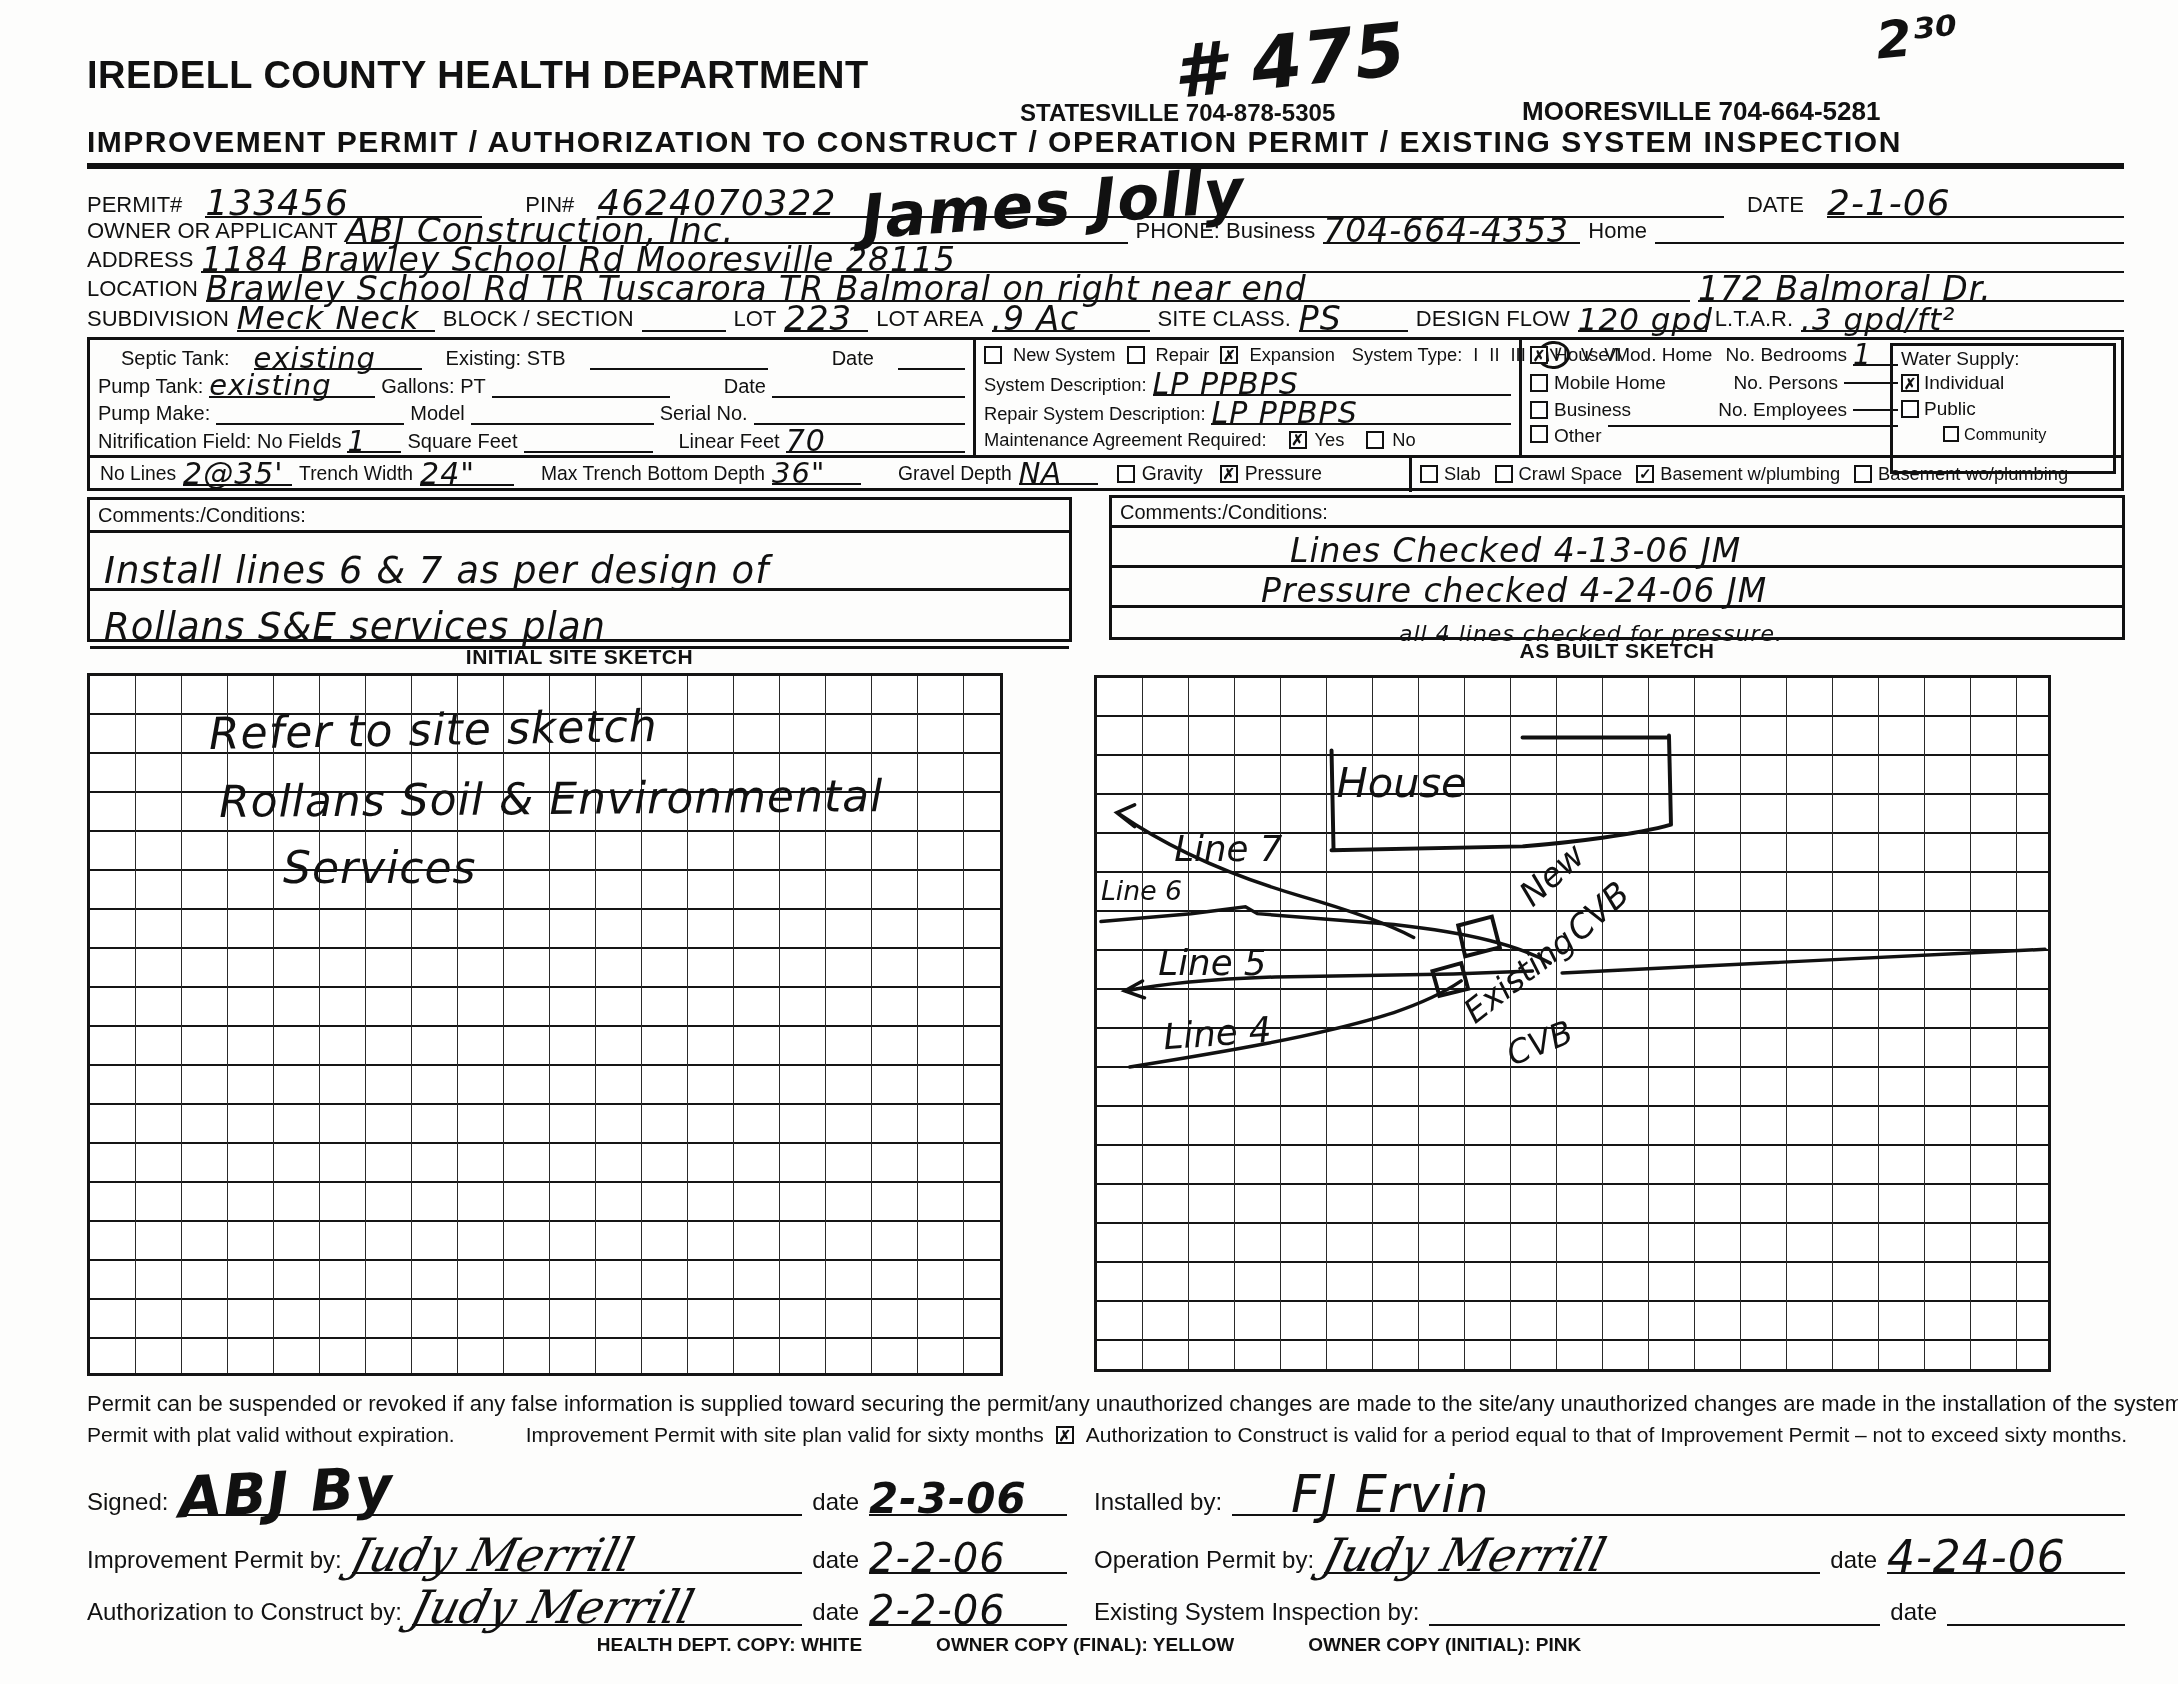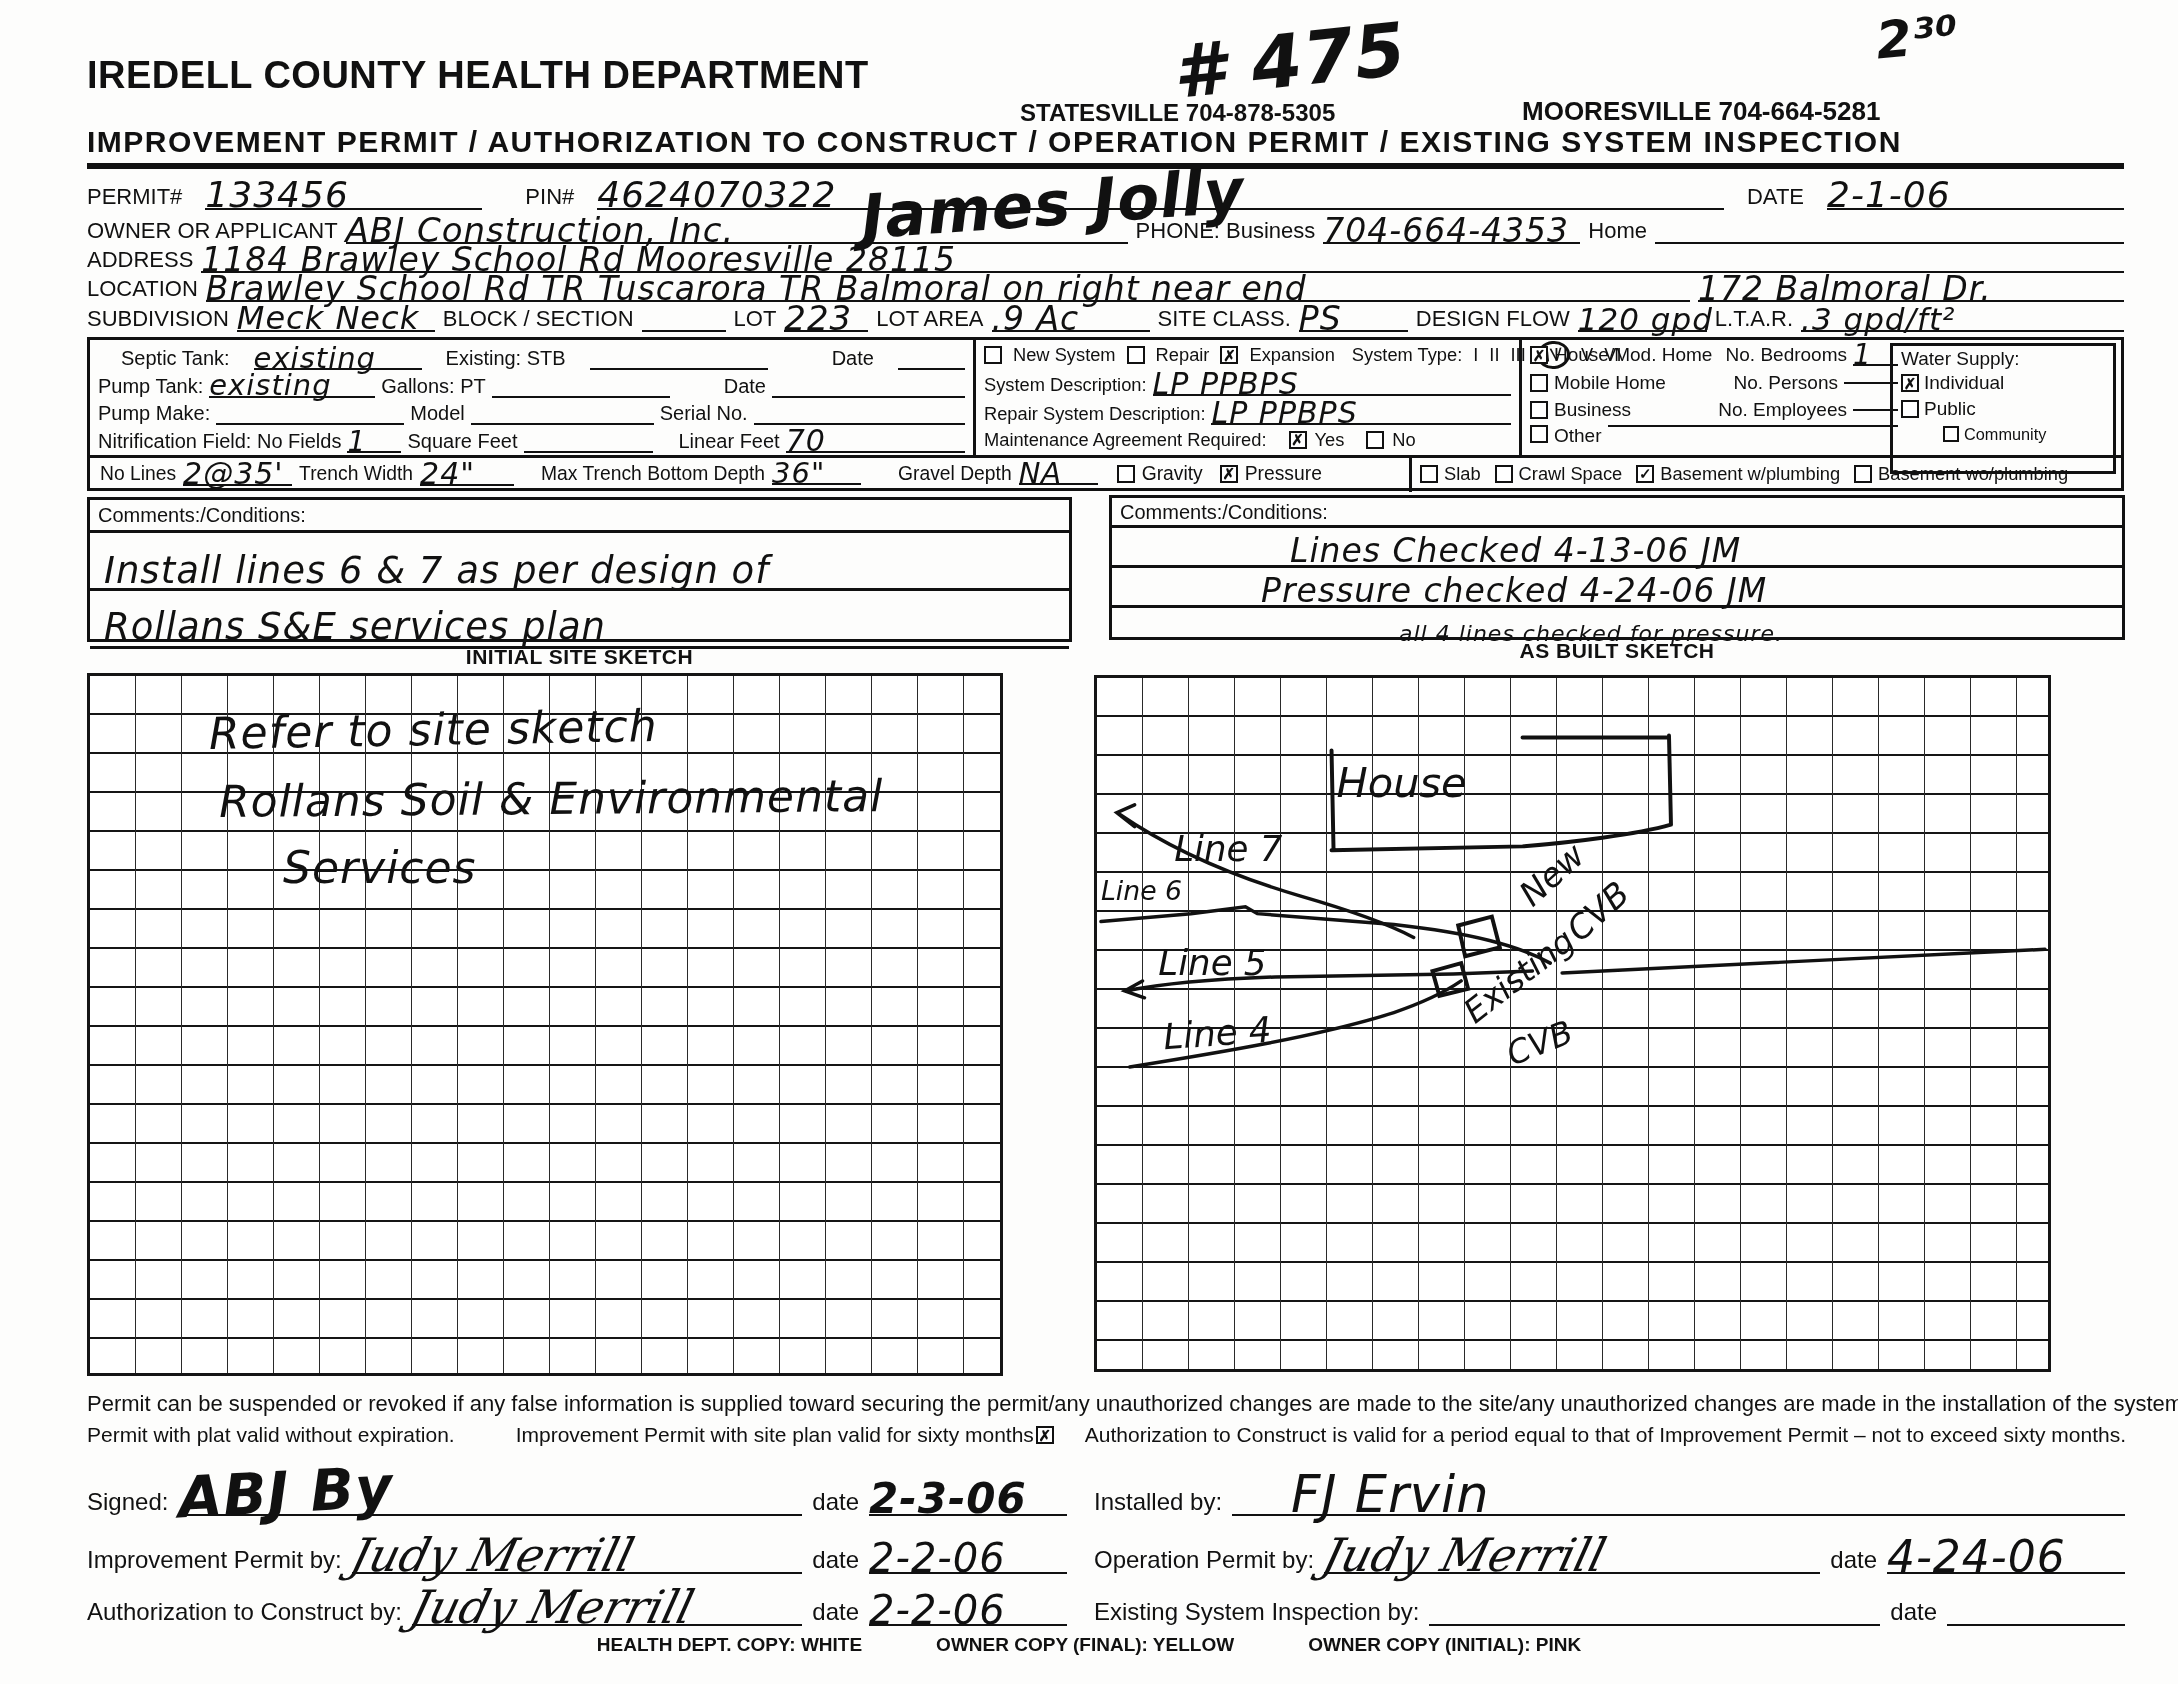--- a/index.html
+++ b/index.html
@@ -29,21 +29,21 @@
 <div class="sheet">
 
   <div class="abs" style="left:87px;top:54px;font-size:38px;font-weight:bold;letter-spacing:0.5px;">IREDELL COUNTY HEALTH DEPARTMENT</div>
   <div class="abs" style="left:1020px;top:99px;font-size:24px;font-weight:bold;">STATESVILLE 704-878-5305</div>
   <div class="abs" style="left:1522px;top:96px;font-size:26px;font-weight:bold;">MOORESVILLE 704-664-5281</div>
   <div class="abs hw" style="left:1173px;top:18px;font-size:73px;transform:rotate(-6deg);font-weight:bold;"># 475</div>
   <div class="abs hw" style="left:1876px;top:8px;font-size:51px;transform:rotate(-5deg);font-weight:bold;">2³⁰</div>
   <div class="abs" style="left:87px;top:125px;width:2037px;font-size:30px;font-weight:bold;letter-spacing:1.5px;
        white-space:nowrap;border-bottom:6px solid #111;padding-bottom:4px;">IMPROVEMENT PERMIT / AUTHORIZATION TO CONSTRUCT / OPERATION PERMIT / EXISTING SYSTEM INSPECTION</div>
 
-  <div class="abs row" style="left:87px;top:170px;width:2037px;height:40px;font-size:22px;gap:23px;">
+  <div class="abs row" style="left:87px;top:170px;width:2037px;height:48px;font-size:22px;gap:23px;">
     <span class="lbl">PERMIT#</span>
     <span class="uv" style="width:277px;">
         <span class="hw" style="font-size:36px;">133456</span>
       </span>
     <span class="lbl" style="margin-left:20px;">PIN#</span>
     <span class="uv" style="flex:1;">
         <span class="hw" style="font-size:36px;">4624070322</span>
       </span>
     <span class="lbl">DATE</span>
     <span class="uv" style="width:297px;">
@@ -392,21 +392,21 @@
       <text x="68" y="375" font-size="36" transform="rotate(-4 68 375)">Line 4</text>
       <text x="242" y="120" font-size="42">House</text>
       <text x="440" y="232" font-size="34" transform="rotate(-42 440 232)">New</text>
       <text x="488" y="268" font-size="34" transform="rotate(-42 488 268)">CVB</text>
       <text x="382" y="350" font-size="33" transform="rotate(-38 382 350)">Existing</text>
       <text x="420" y="392" font-size="33" transform="rotate(-22 420 392)">CVB</text>
     </svg>
   </div>
 
   <div class="abs" style="left:87px;top:1391px;width:2039px;font-size:22px;white-space:nowrap;">Permit can be suspended or revoked if any false information is supplied toward securing the permit/any unauthorized changes are made to the site/any unauthorized changes are made in the installation of the system. Improvement</div>
-  <div class="abs row" style="left:87px;top:1423px;width:2039px;font-size:21px;gap:2px;align-items:center;">
+  <div class="abs row" style="left:87px;top:1423px;width:2039px;font-size:21px;gap:12px;align-items:center;">
     <span class="lbl">Permit with plat valid without expiration.</span>
     <span class="lbl" style="margin-left:59px;">Improvement Permit with site plan valid for sixty months</span>
     <span class="cb sm">
         <span>✗</span>
       </span>
     <span class="lbl" style="margin-left:auto;">Authorization to Construct is valid for a period equal to that of Improvement Permit – not to exceed sixty months.</span>
   </div>
 
   <div class="abs row" style="left:87px;top:1457px;width:980px;height:59px;font-size:24px;gap:10px;">
     <span class="lbl">Signed:</span>

